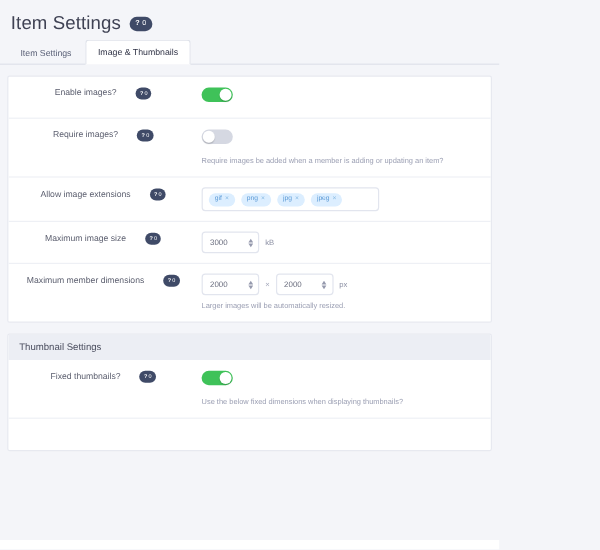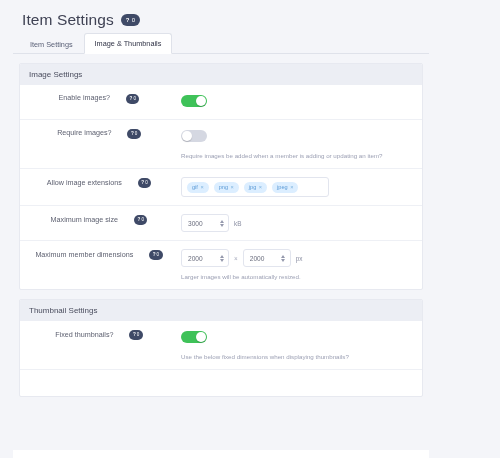--- a/index.html
+++ b/index.html
@@ -4,21 +4,21 @@
 <style>
   * { box-sizing: border-box; }
   html, body {
     margin: 0; padding: 0;
     width: 500px; height: 458px;
     background: #f4f5f9;
     font-family: "Liberation Sans", sans-serif;
     color: #54565f;
     overflow: hidden;
   }
-  .page { width: 416px; height: 458px; position: relative; background: #f4f5f9; margin-left: 13px; }
+  .page { width: 416px; height: 458px; position: relative; background: #f4f5f9; }
 
   
   .title-row {
     display: flex; align-items: center; gap: 7px;
     padding: 9px 0 0 9px; height: 30px;
   }
   .page-title {
     font-size: 15.5px; color: #3f4254; letter-spacing: .1px;
   }
   .hdr-badge {
@@ -152,21 +152,20 @@
         <span>0</span>
     </span>
   </div>
 
   <div class="tabs">
     <div class="tab">Item Settings</div>
     <div class="tab active">Image &amp; Thumbnails</div>
   </div>
 
   <div class="card">
-    <div class="section-head">Image Settings</div>
 
     <div class="row">
       <div class="row-label">
         <span>Enable images?</span>
         <span class="lbl-badge">
             <span class="q">?</span>
             <span>0</span>
           </span>
       </div>
       <div class="row-control">

